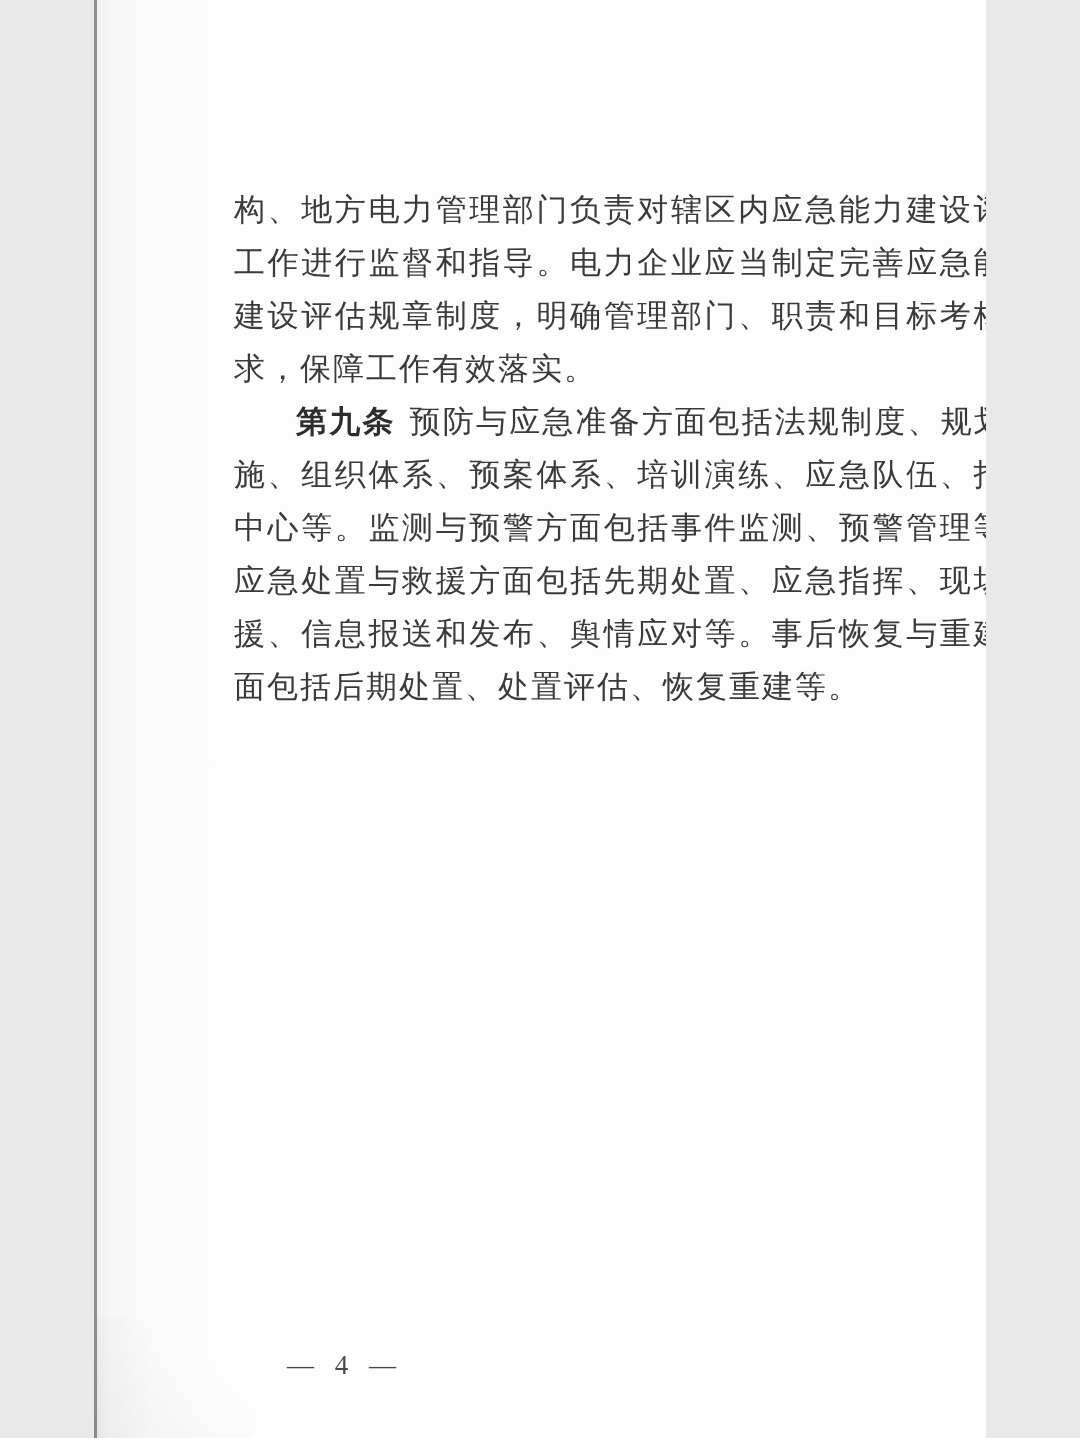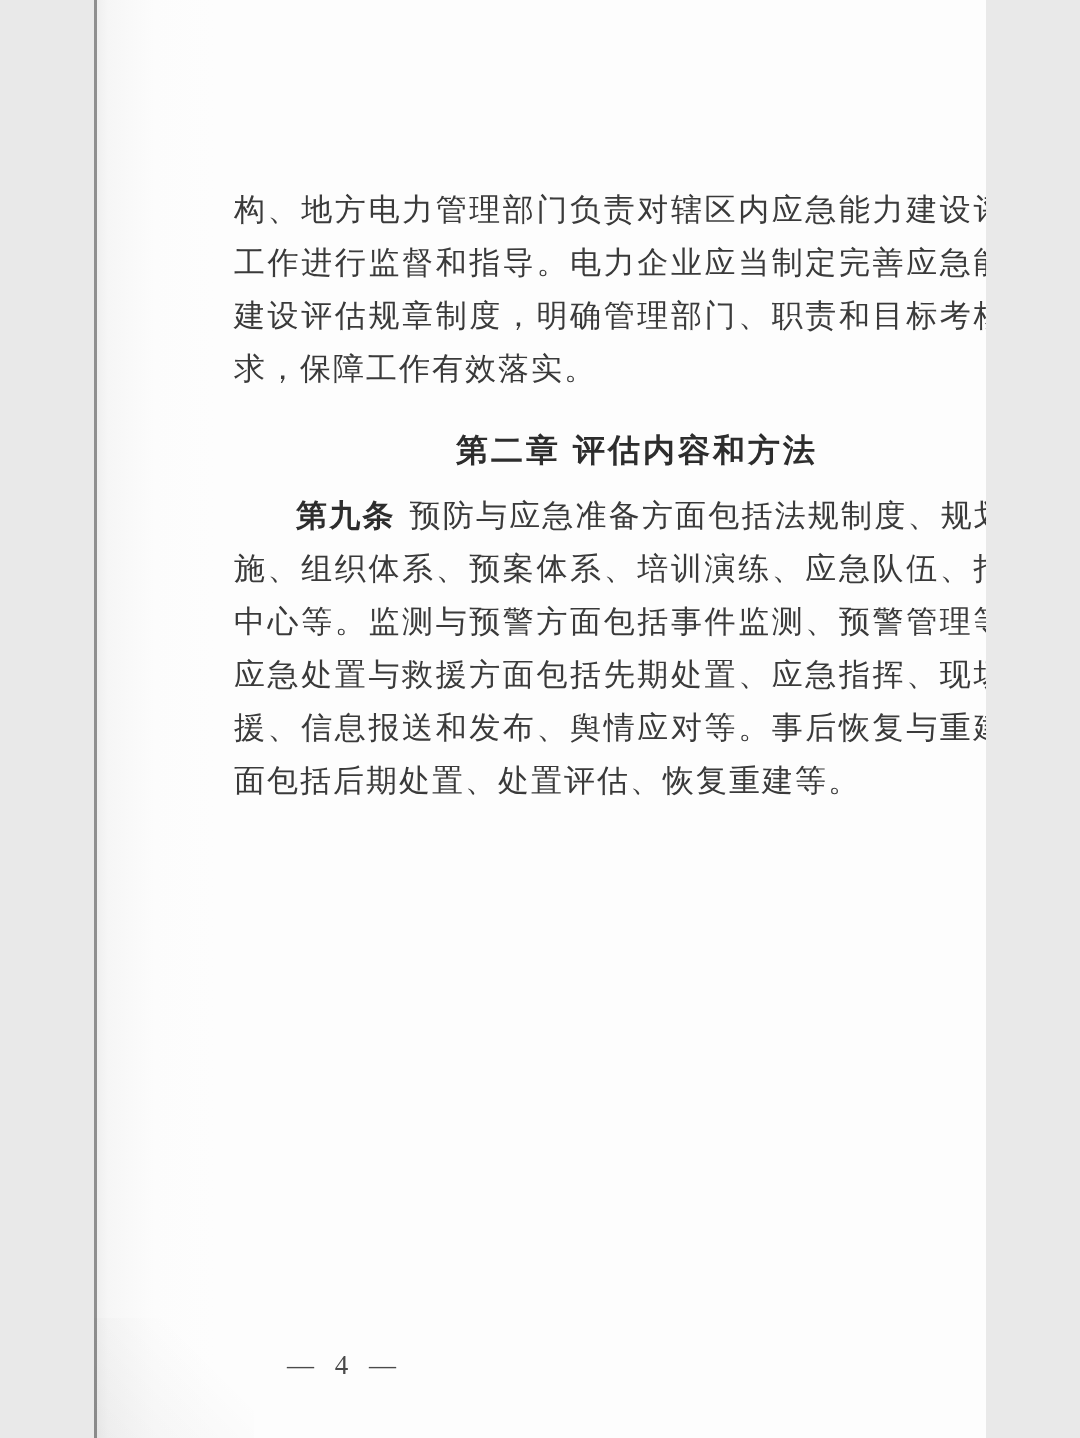--- a/index.html
+++ b/index.html
@@ -91,21 +91,20 @@
 <body>
 
 <div class="page">
   <div class="content">
 
     <p class="para continuation">
       <span>构、地方电力管理部门负责对辖区内应急能力建设评估工作进行监督和指导。电力企业应当制定完善应急能力建设评估规章制度，明确管理部门、职责和目标考核要求，保障工作有效落实。</span>
     </p>
 
 
-    <h2 class="chapter-heading">第二章 评估内容和方法</h2>
 
 
 
     <p class="para spaced">
       <span class="article-label">第九条</span><span>预防与应急准备方面包括法规制度、规划实施、组织体系、预案体系、培训演练、应急队伍、指挥中心等。监测与预警方面包括事件监测、预警管理等。应急处置与救援方面包括先期处置、应急指挥、现场救援、信息报送和发布、舆情应对等。事后恢复与重建方面包括后期处置、处置评估、恢复重建等。</span>
     </p>
 
   </div>
 
   <div class="page-number">— 4 —</div>

